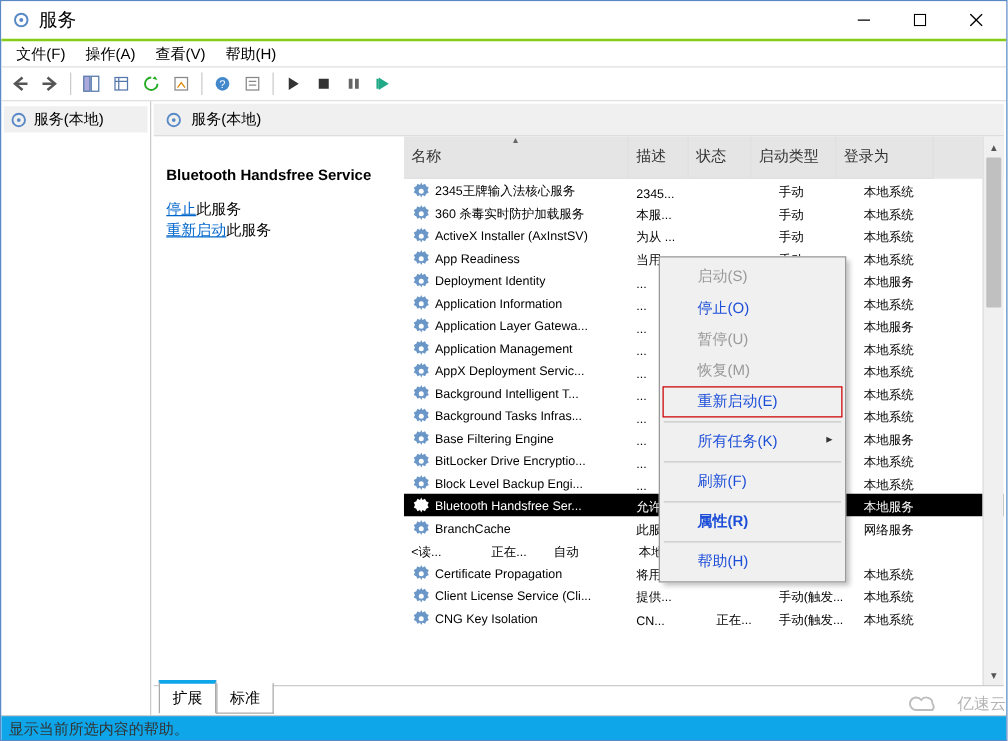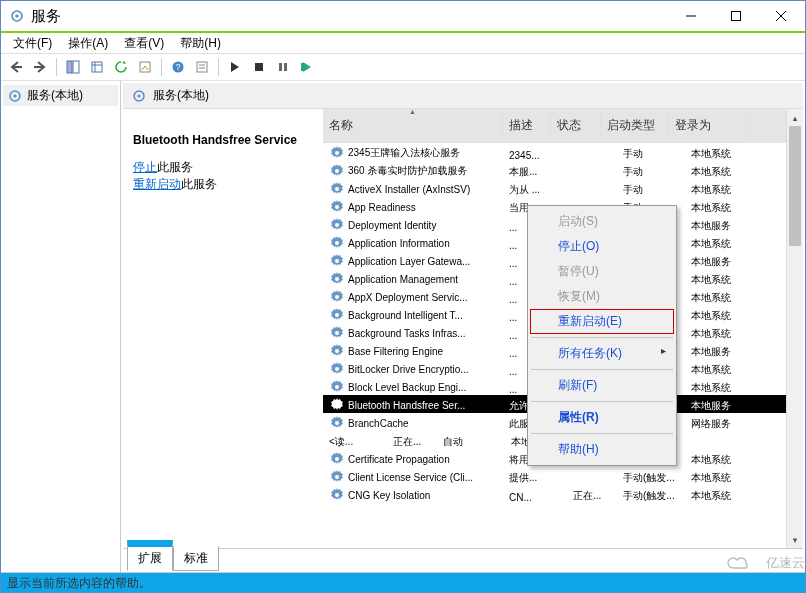--- a/index.html
+++ b/index.html
@@ -43,21 +43,21 @@
   .row .cell.name { width:180px; display:flex; align-items:center; gap:3px;}
   .row .cell.desc { width:48px; }
   .row .cell.status { width:50px;margin-left:16px; }
   .row .cell.start { width:68px; }
   .row .cell.logon { width:78px; }
   .row.selected { background:#000000; color:#fff; }
   .row.selected .gear svg path { fill:#fff; }
   
   .tabbar { height:22px; border-top:1px solid #ccc; display:flex; align-items:flex-end; padding-left:4px; margin:0 2px 2px 2px;}
   .tab { padding:3px 10px; border:1px solid #aaa; border-top:1px solid transparent; font-size:12px; background:#fff; position:relative; top:1px; border-bottom:1px solid #aaa;}
-  .tab.active { border-bottom:1px solid #fff; border-top:7px solid #0ea5e9; font-weight:normal;}
+  .tab.active { border-bottom:1px solid #fff; border-top:3px solid #0ea5e9; font-weight:normal;}
   
   .statusbar { height:20px; border-top:1px solid #ccc; padding:2px 6px; font-size:12px; color:#333; background:#0ea5e9; }
   
   .vscroll { position:absolute; right:0; top:0; bottom:0; width:17px; background:#f0f0f0; border-left:1px solid #ddd; }
   .vscroll .arrow { height:17px; display:flex; align-items:center; justify-content:center; color:#555; font-size:9px;}
   .vscroll .track { position:absolute; top:17px; bottom:17px; left:0; right:0; }
   .vscroll .thumb { position:absolute; left:2px; right:2px; top:0; height:120px; background:#c0c0c0; border-radius:1px;}
   .vscroll .arrow.down { position:absolute; bottom:0; left:0; right:0;}
   
   .ctxmenu { position:absolute; background:#f0f0f0; border:1px solid #999; box-shadow:3px 3px 4px rgba(0,0,0,.25); padding:3px 2px; font-size:12px; z-index:100; width:150px; }

